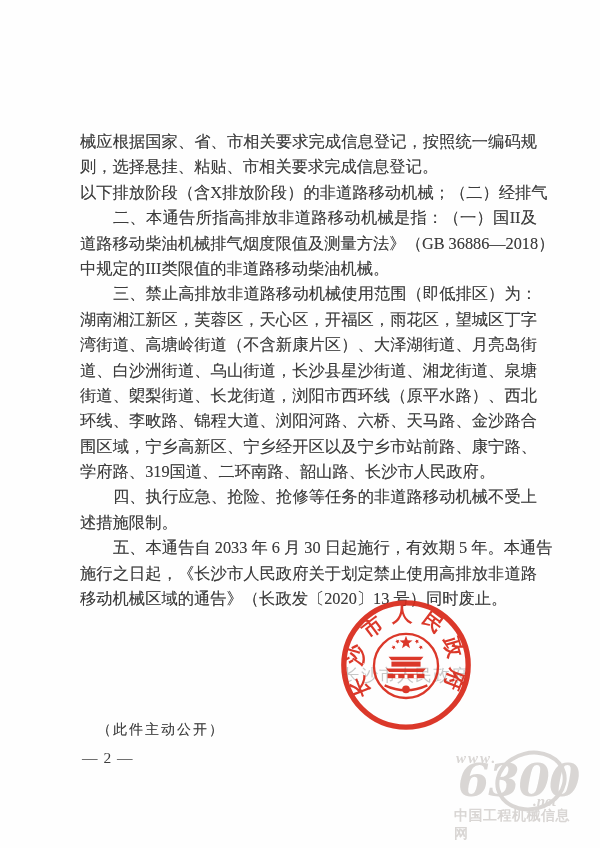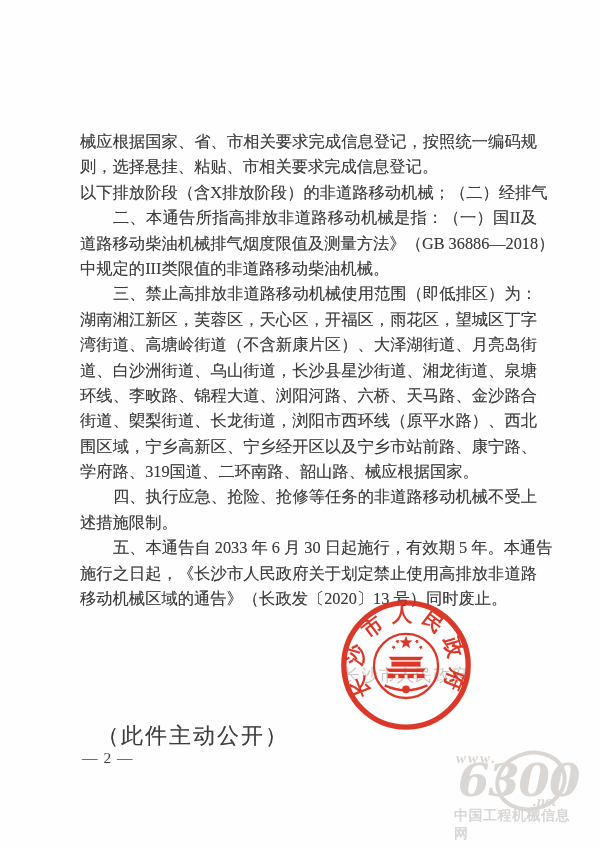--- a/index.html
+++ b/index.html
@@ -32,21 +32,21 @@
     position:absolute;left:338px;top:597px;width:136px;height:136px;z-index:3;
     opacity:.93;
   }
   
   .issue-date{
     position:absolute;left:348px;top:696px;z-index:4;
     font-size:17px;letter-spacing:1.5px;color:var(--date_text,#4f4a48);
     text-shadow:0 0 0.5px rgba(90,70,70,.5);
   }
   .disclosure-note{
-    position:absolute;left:97px;top:721px;font-size:22px;letter-spacing:2px;
+    position:absolute;left:97px;top:721px;font-size:14px;letter-spacing:2px;
     color:var(--body_text,#3d3d3d);text-shadow:0 0 0.5px rgba(80,80,80,.5);
   }
   .page-number{
     position:absolute;left:82px;top:749px;font-size:15.5px;letter-spacing:1px;
     color:var(--body_text,#3d3d3d);
   }
   
   .watermark{position:absolute;left:448px;top:748px;width:130px;height:80px;
     color:var(--watermark_gray,#d9d6d4);z-index:0;}
   .wm-www{position:absolute;left:8px;top:2px;font-size:15px;font-weight:bold;
@@ -69,24 +69,24 @@
       <div class="doc-line">械应根据国家、省、市相关要求完成信息登记，按照统一编码规</div>
       <div class="doc-line para-end">则，选择悬挂、粘贴、市相关要求完成信息登记。</div>
       <div class="doc-line">以下排放阶段（含X排放阶段）的非道路移动机械；（二）经排气</div>
       <div class="doc-line indent">二、本通告所指高排放非道路移动机械是指：（一）国II及</div>
       <div class="doc-line">道路移动柴油机械排气烟度限值及测量方法》（GB 36886—2018）</div>
       <div class="doc-line para-end">中规定的III类限值的非道路移动柴油机械。</div>
       <div class="doc-line indent">三、禁止高排放非道路移动机械使用范围（即低排区）为：</div>
       <div class="doc-line">湖南湘江新区，芙蓉区，天心区，开福区，雨花区，望城区丁字</div>
       <div class="doc-line">湾街道、高塘岭街道（不含新康片区）、大泽湖街道、月亮岛街</div>
       <div class="doc-line">道、白沙洲街道、乌山街道，长沙县星沙街道、湘龙街道、泉塘</div>
+      <div class="doc-line">街道、㮾梨街道、长龙街道，浏阳市西环线（原平水路）、西北</div>
       <div class="doc-line">环线、李畋路、锦程大道、浏阳河路、六桥、天马路、金沙路合</div>
-      <div class="doc-line">街道、㮾梨街道、长龙街道，浏阳市西环线（原平水路）、西北</div>
       <div class="doc-line">围区域，宁乡高新区、宁乡经开区以及宁乡市站前路、康宁路、</div>
-      <div class="doc-line para-end">学府路、319国道、二环南路、韶山路、械应根据国家。</div>
+      <div class="doc-line para-end">学府路、319国道、二环南路、韶山路、长沙市人民政府。</div>
       <div class="doc-line indent">四、执行应急、抢险、抢修等任务的非道路移动机械不受上</div>
       <div class="doc-line para-end">述措施限制。</div>
       <div class="doc-line indent">五、本通告自 2033 年 6 月 30 日起施行，有效期 5 年。本通告</div>
       <div class="doc-line">施行之日起，《长沙市人民政府关于划定禁止使用高排放非道路</div>
       <div class="doc-line para-end">移动机械区域的通告》（长政发〔2020〕13 号）同时废止。</div>
     </div>
 
   <div class="ghost-authority">长沙市人民政府</div>
 
   <svg class="seal" viewBox="0 0 140 140" aria-hidden="true">

